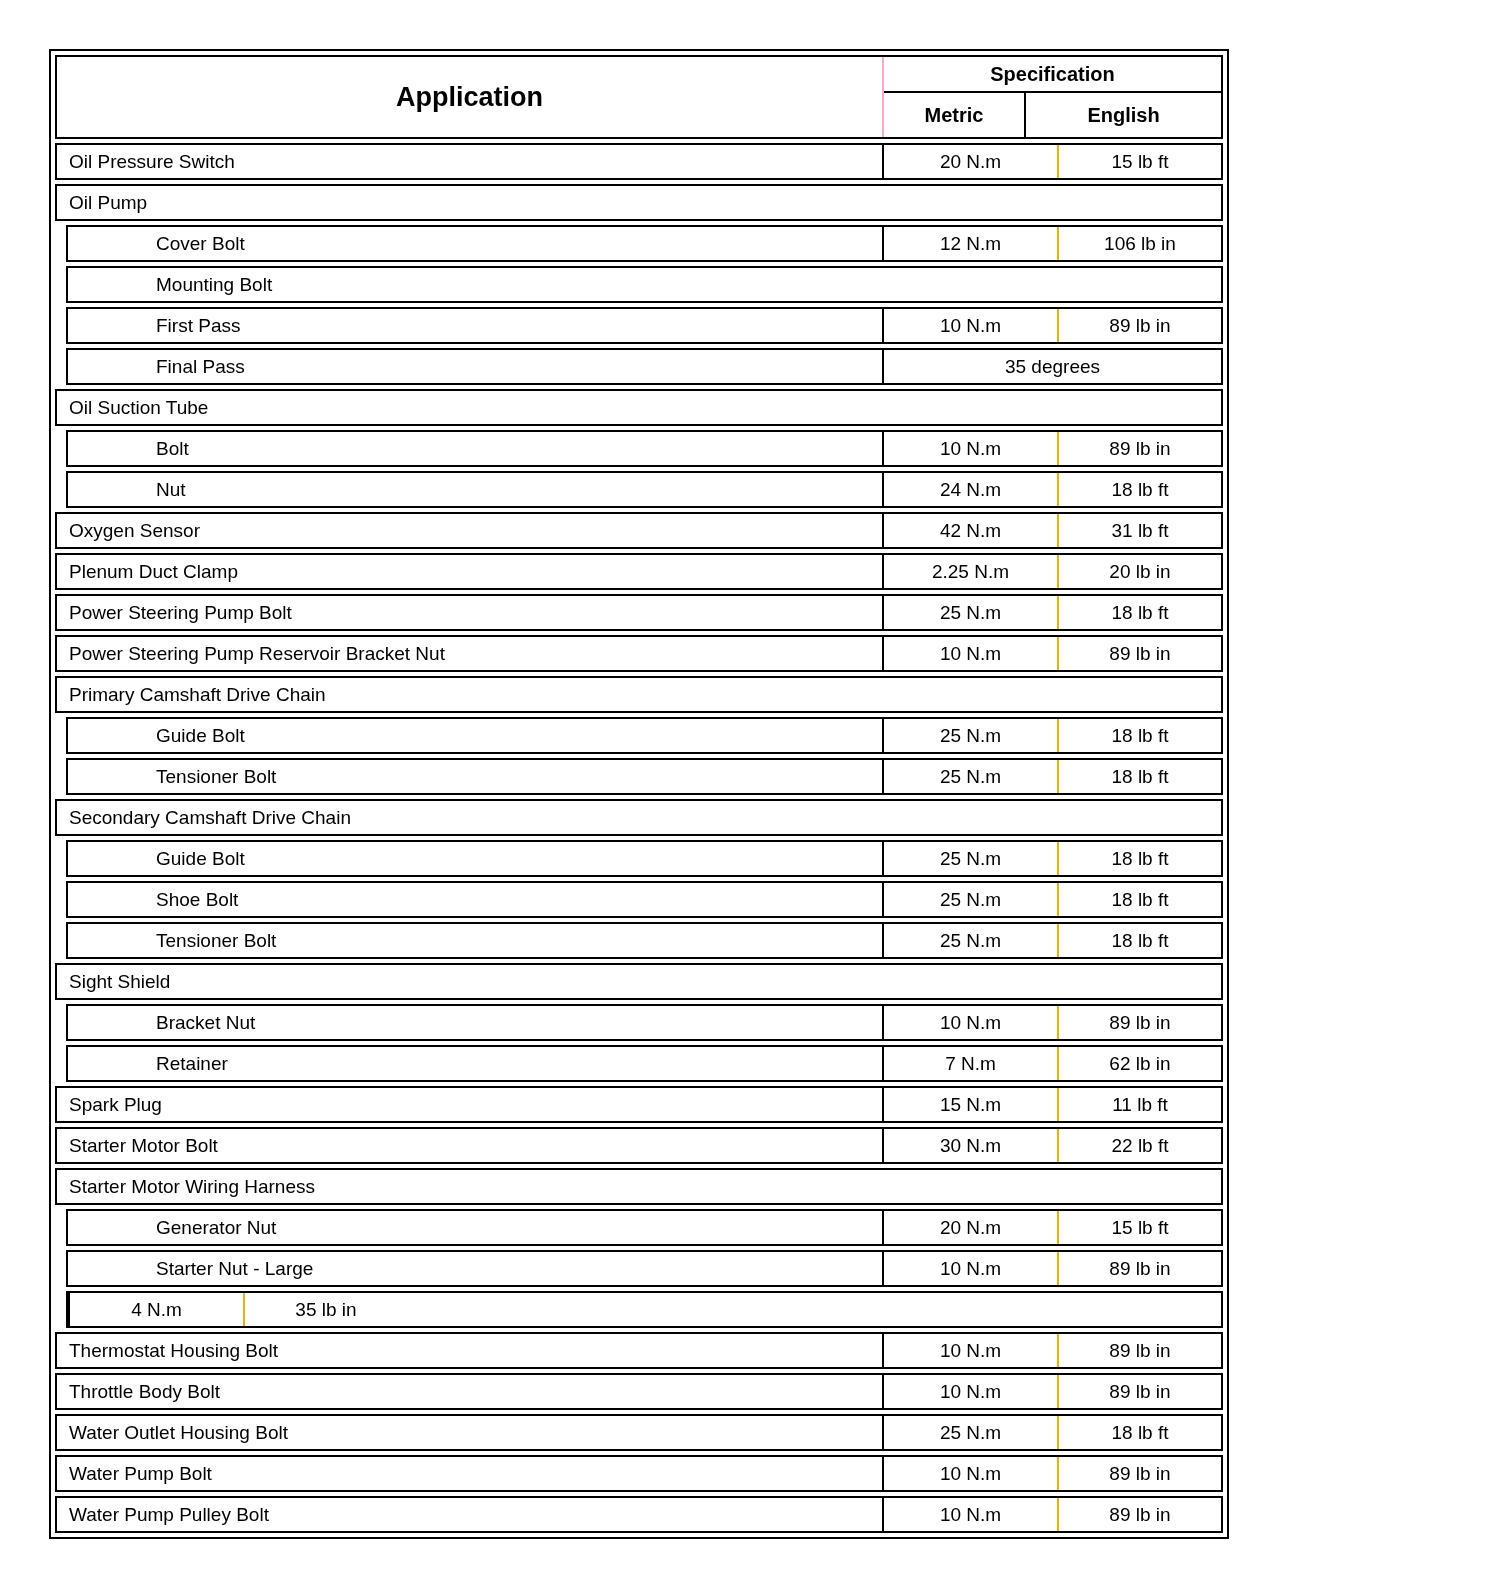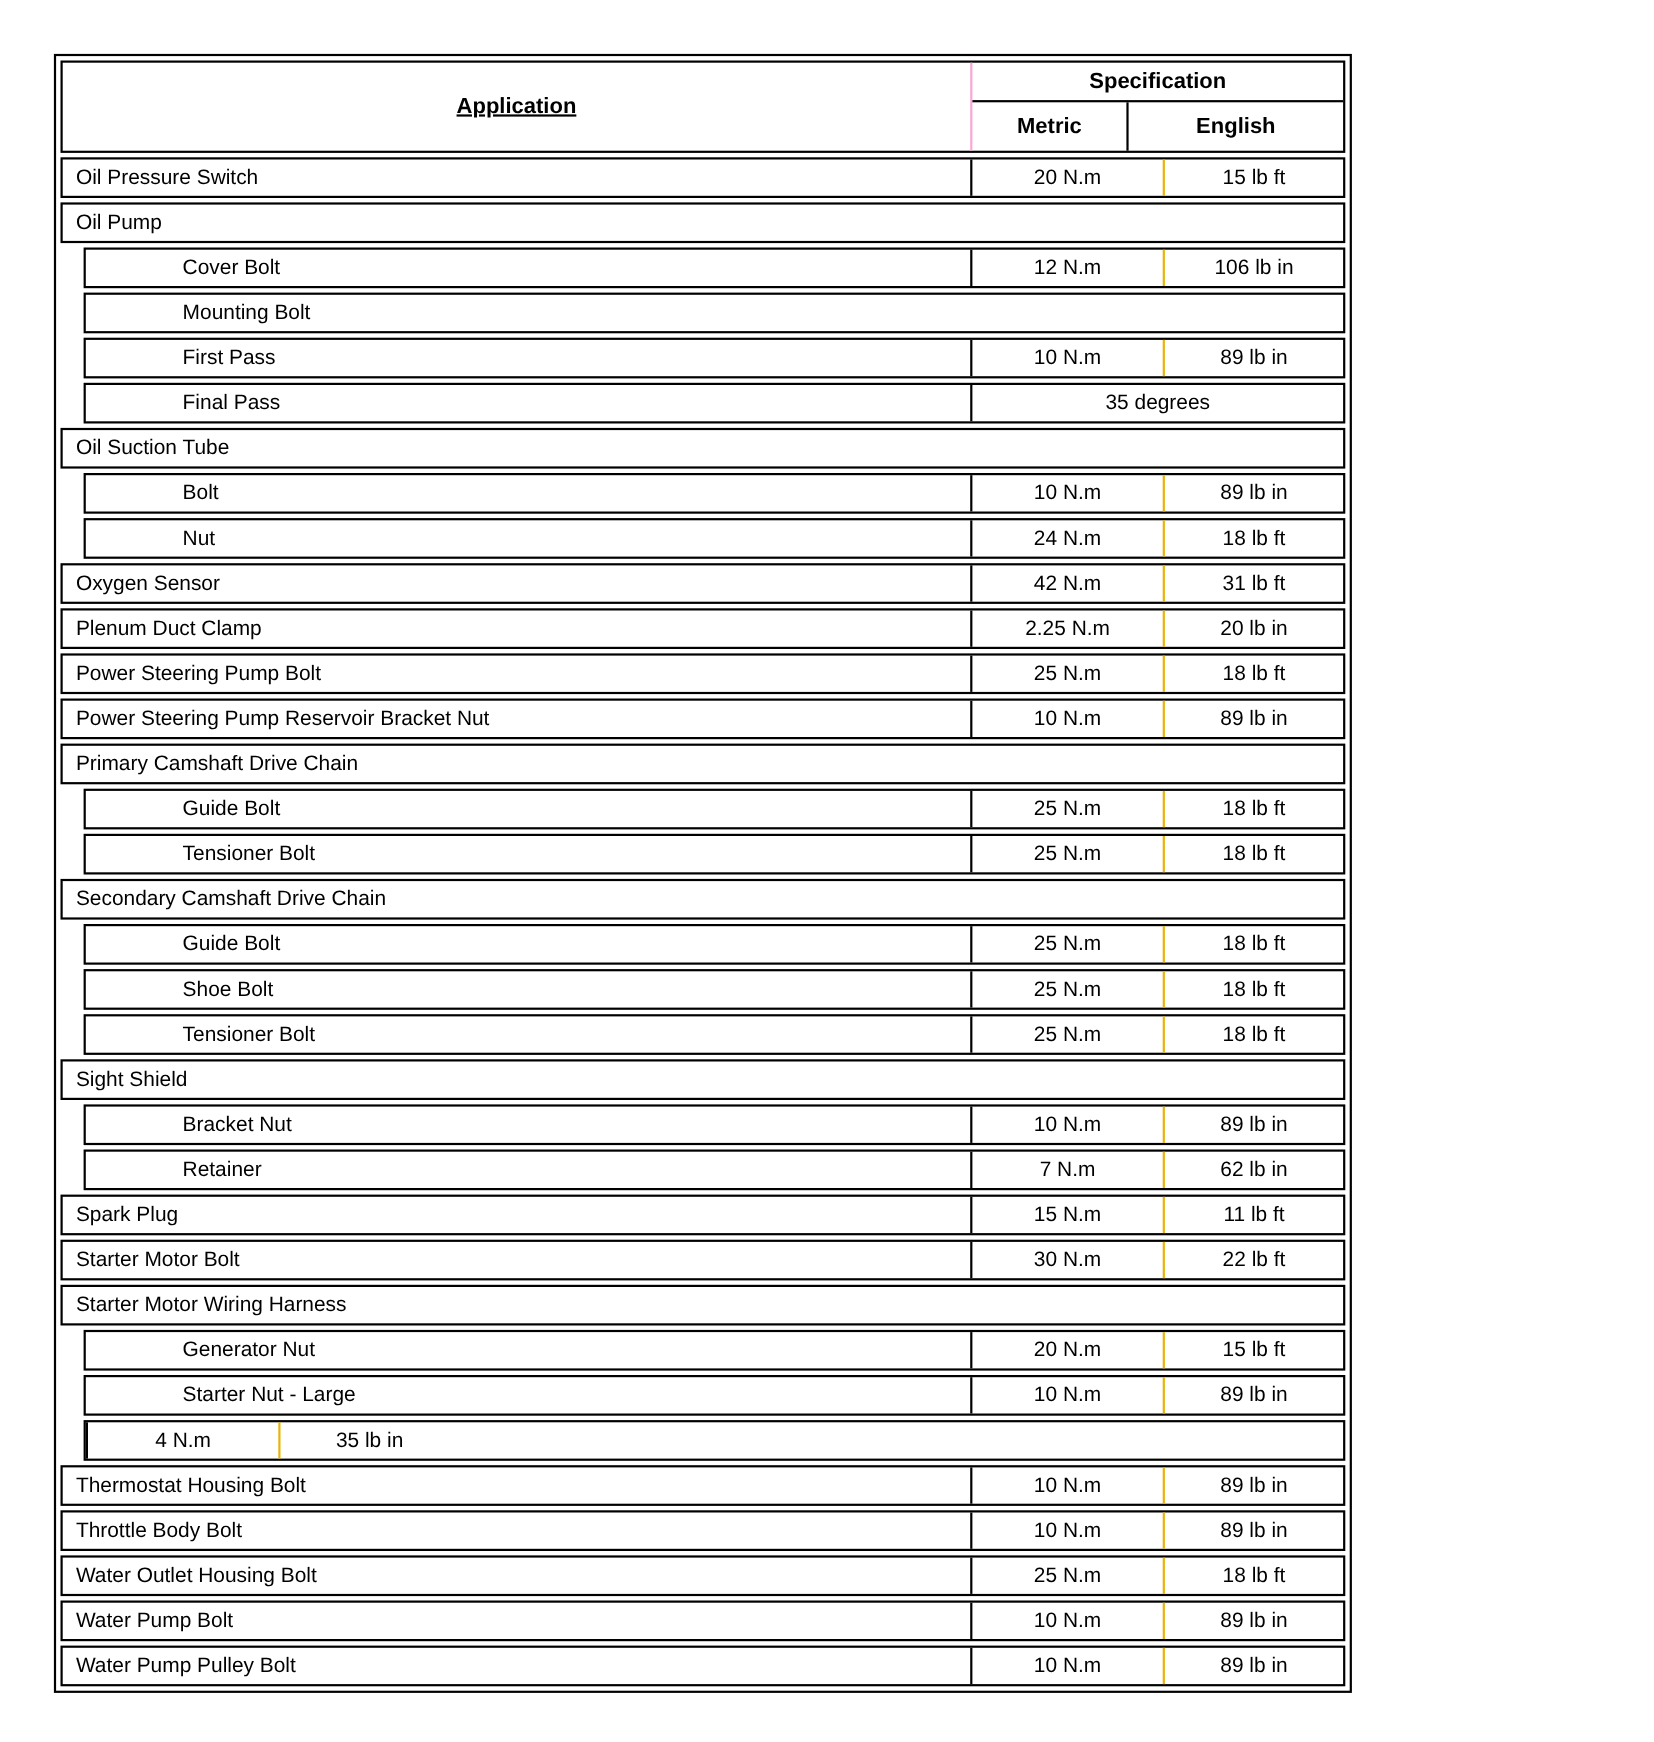--- a/index.html
+++ b/index.html
@@ -27,22 +27,21 @@
     display: flex;
     border: 2px solid #000;
     height: 84px;
   }
   .app-head {
     flex: 1;
     display: flex;
     align-items: center;
     justify-content: center;
     font-weight: bold;
-    font-size: 20px;
-    text-decoration: underline;
+    font-size: 27px;
   }
   .spec-head {
     width: 339px;
     border-left: 2px solid #f9a8d4;
     display: flex;
     flex-direction: column;
   }
   .spec-title {
     height: 36px;
     border-bottom: 2px solid #000;
@@ -74,21 +73,21 @@
     font-size: 20px;
   }
   .row {
     display: flex;
     border: 2px solid #000;
     height: 37px;
     margin-top: 4px;
     font-size: 19px;
     background: #fff;
   }
-  .row.indent1 { margin-left: 21px; }
+  .row.indent1 { margin-left: 11px; }
   .cell-label {
     flex: 1;
     display: flex;
     align-items: center;
     padding-left: 12px;
     white-space: nowrap;
     overflow: hidden;
   }
   .indent1 .cell-label { padding-left: 88px; }
   .cell-metric {

